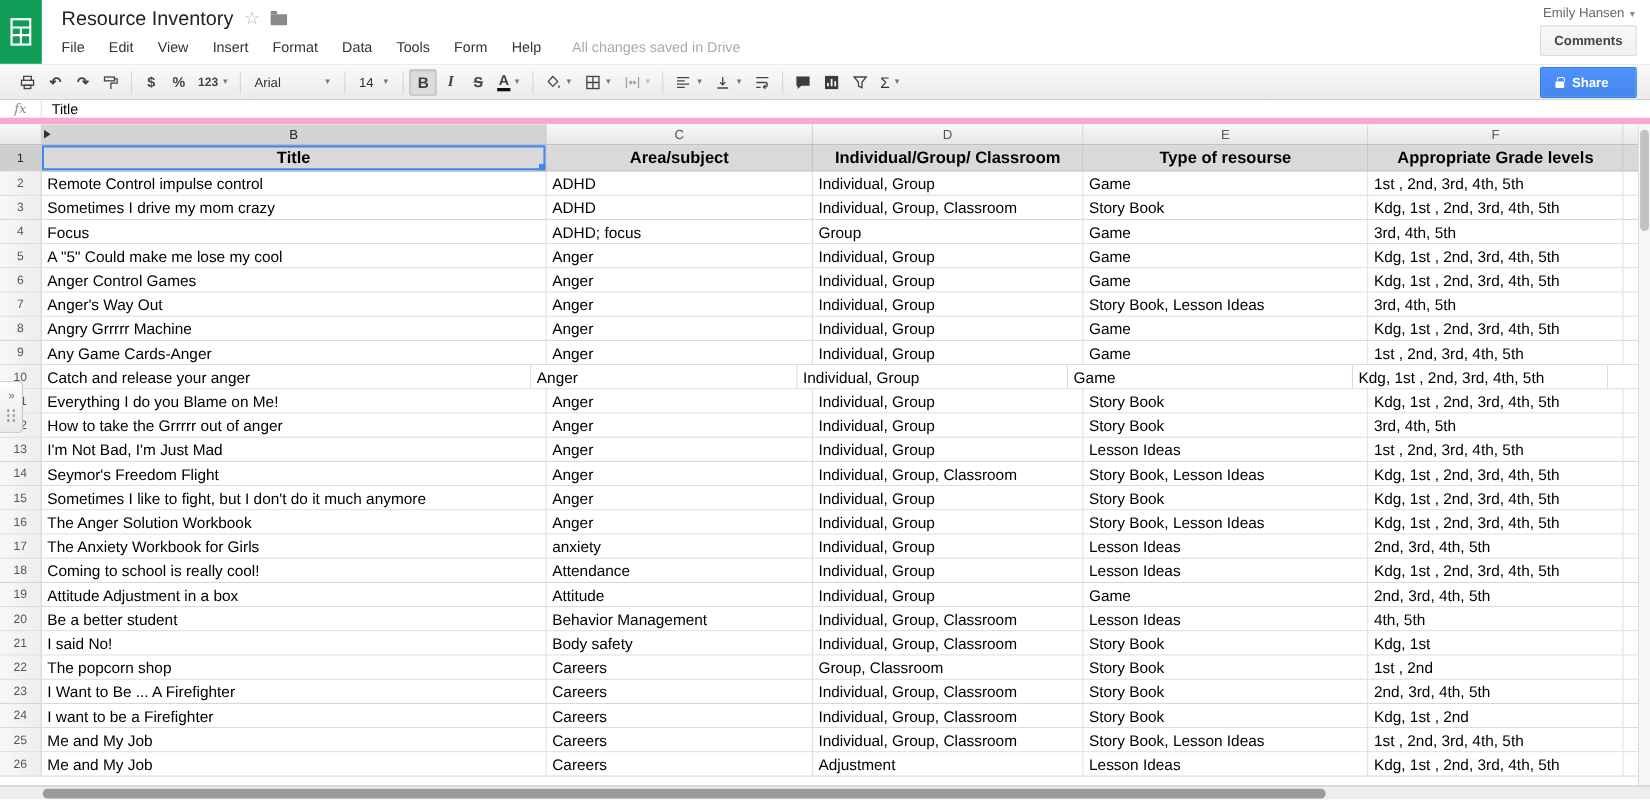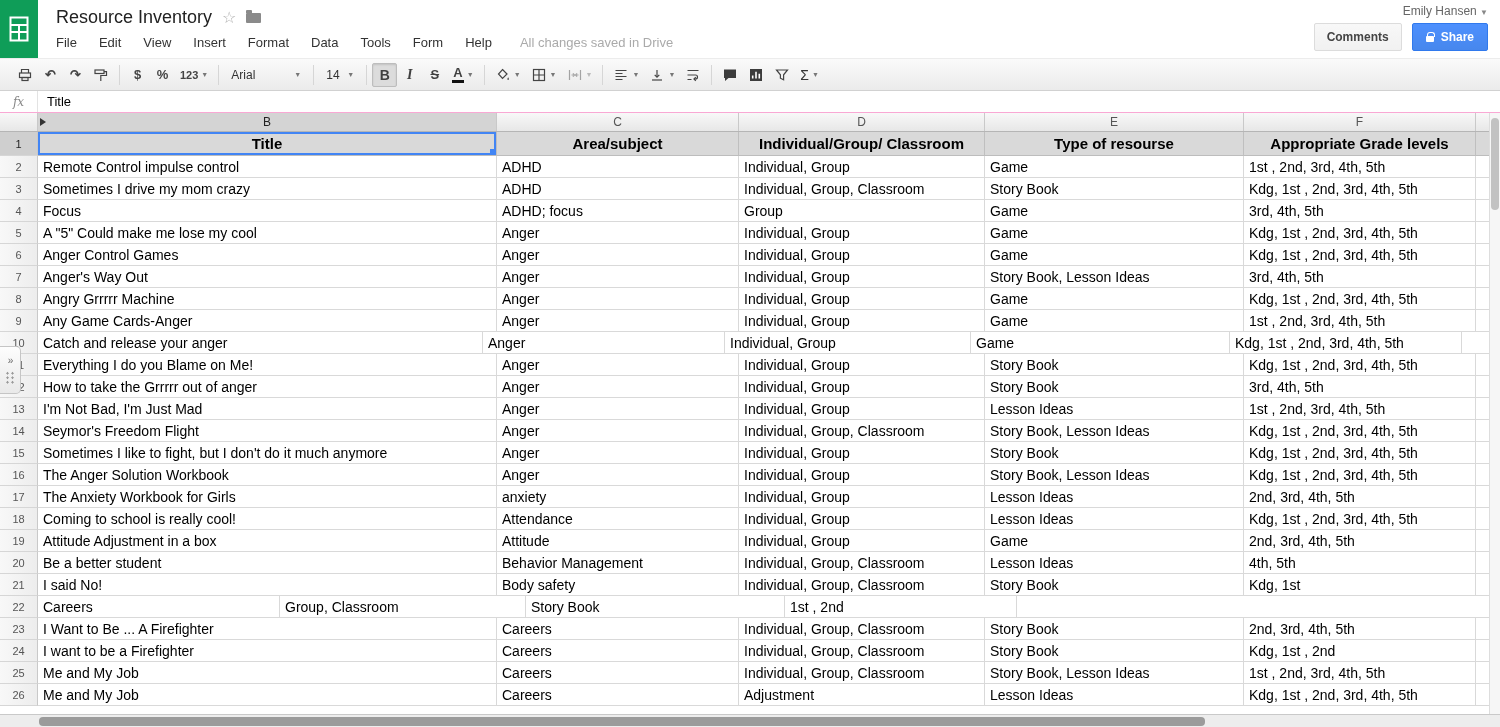--- a/index.html
+++ b/index.html
@@ -17,21 +17,21 @@
   .folder { width:15px; height:10px; background:#8a8a8a; border-radius:1px; position:relative; cursor:pointer; }
   .folder::before { content:""; position:absolute; top:-3px; left:0; width:6px; height:3px;
     background:#8a8a8a; border-radius:1px 1px 0 0; }
   .menubar { display:flex; align-items:center; margin-top:5px; }
   .menu-item { font-size:13px; color:#333; padding:2px 8px; margin-right:6px; cursor:pointer; border-radius:2px; }
   .menu-item:first-child { padding-left:0; }
   .save-status { font-size:13px; color:#aaa; margin-left:14px; }
   .top-right { position:absolute; right:12px; top:4px; display:flex; flex-direction:column; align-items:flex-end; }
   .user-menu { font-size:12px; color:#666; cursor:pointer; margin-bottom:5px; }
   .user-caret { font-size:8px; color:#888; }
-  .tr-buttons { display:flex; gap:10px; }
+  .tr-buttons { display:flex; gap:10px;flex-direction:column; }
   .comments-btn { background:linear-gradient(#f8f8f8,#f1f1f1); border:1px solid #dcdcdc; border-radius:2px;
     padding:6px 12px; font-size:12px; font-weight:bold; color:#444; cursor:pointer;
     font-family:"Liberation Sans", sans-serif; }
   .share-btn { background:linear-gradient(#4d90fe,#4787ed); border:1px solid #3079ed; border-radius:2px;
     padding:6px 13px; font-size:12px; font-weight:bold; color:#fff; cursor:pointer;
     display:flex; align-items:center; gap:7px; font-family:"Liberation Sans", sans-serif; }
   .lock { width:8px; height:6px; background:#fff; border-radius:1px; position:relative; margin-top:3px; }
   .lock::before { content:""; position:absolute; top:-4px; left:1px; width:6px; height:4px;
     border:1.5px solid #fff; border-bottom:none; border-radius:3px 3px 0 0; }
 
@@ -49,21 +49,21 @@
   .bold-g { font-size:14px; font-weight:bold; }
   .italic-g { font-style:italic; font-family:"Liberation Serif", serif; font-size:14px; font-weight:bold; }
   .strike-g { text-decoration:line-through; font-size:13px; font-weight:bold; }
   .acolor { font-size:13px; font-weight:bold; border-bottom:3px solid #111; line-height:1.1; padding:0 1px; }
   .font-select { width:84px; justify-content:space-between; padding:0 6px; }
   .size-select { width:42px; justify-content:space-between; padding:0 6px; }
   .sigma { font-size:14px; color:#333; }
   .tb-ic { display:block; }
 
   
-  .formula-bar { height:22px; border-bottom:1px solid #f9a8d4; display:flex; align-items:stretch; background:#fff; }
+  .formula-bar { height:22px; border-bottom:6px solid #f9a8d4; display:flex; align-items:stretch; background:#fff; }
   .fx { width:38px; display:flex; align-items:center; justify-content:center;
     font-family:"DejaVu Serif", serif; font-style:italic; font-size:12px; color:#888;
     border-right:1px solid #e3e3e3; }
   .formula-value { display:flex; align-items:center; padding-left:9px; font-size:13px; color:#000; flex:1; }
 
   
   .sheet { position:relative; height:614px; background:#fff; overflow:hidden; }
   .col-row { display:flex; height:19px; border-bottom:1px solid #b5b5b5; }
   .corner { width:38px; flex:none; background:linear-gradient(#f8f8f8,#e7e7e7); border-right:1px solid #c9c9c9; }
   .col-h { flex:none; background:linear-gradient(#f8f8f8,#e7e7e7); border-right:1px solid #c9c9c9;
@@ -479,20 +479,21 @@
           <div class="rn">21</div>
           <div class="cell" style="width: 459px;">I said No!</div>
           <div class="cell" style="width: 242px;">Body safety</div>
           <div class="cell" style="width: 246px;">Individual, Group, Classroom</div>
           <div class="cell" style="width: 259px;">Story Book</div>
           <div class="cell" style="width: 232px;">Kdg, 1st</div>
           <div class="cell fill"></div>
         </div>
         <div class="row">
           <div class="rn">22</div>
+          <div class="cell" style="width: 459px;">The popcorn shop</div>
           <div class="cell" style="width: 242px;">Careers</div>
           <div class="cell" style="width: 246px;">Group, Classroom</div>
           <div class="cell" style="width: 259px;">Story Book</div>
           <div class="cell" style="width: 232px;">1st , 2nd</div>
           <div class="cell fill"></div>
         </div>
         <div class="row">
           <div class="rn">23</div>
           <div class="cell" style="width: 459px;">I Want to Be ... A Firefighter</div>
           <div class="cell" style="width: 242px;">Careers</div>

